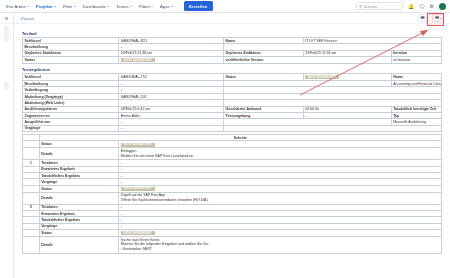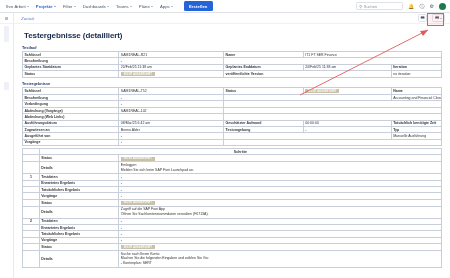--- a/index.html
+++ b/index.html
@@ -282,21 +282,20 @@
   </div>
 </div>
 
 <div class="page">
   <div class="left-rail">
     <div class="rail-chip"></div>
     <div class="rail-chip sm"></div>
   </div>
 
   <div class="content">
-    <div class="page-title">Testergebnisse (detailliert)</div>
 
     <div class="sect-head">Testlauf</div>
     <table class="rpt">
       <colgroup>
         <col style="width:23%">
           <col style="width:25%">
           <col style="width:19%">
           <col style="width:21%">
           <col style="width:12%">
       </colgroup>

